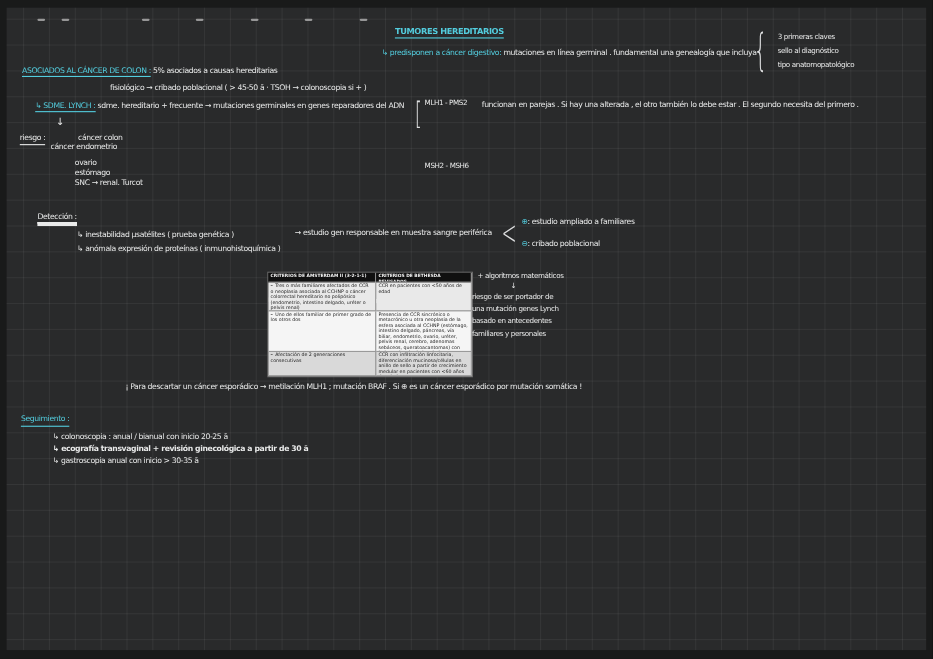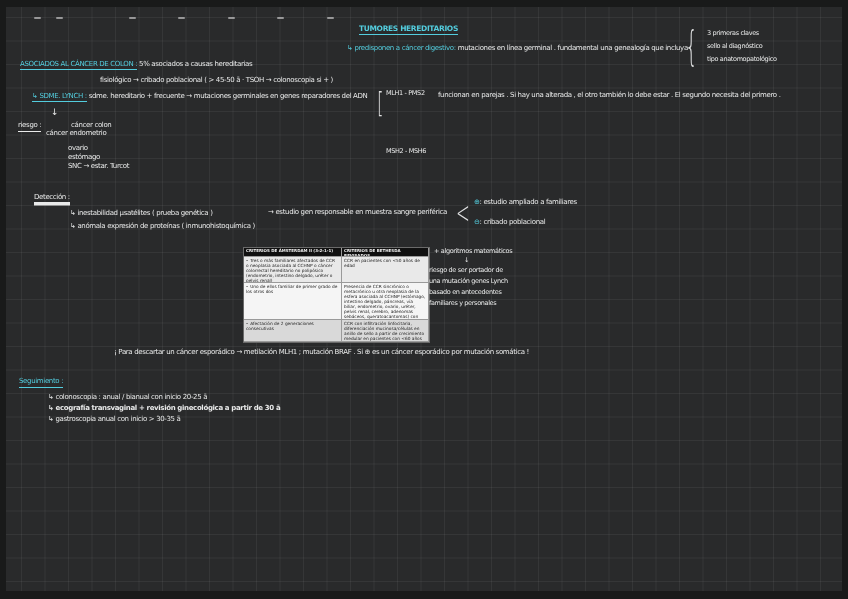--- a/index.html
+++ b/index.html
@@ -59,21 +59,21 @@
     <span class="hw sm" style="left:380px;top:83px;">MLH1 - PMS2</span>
     <span class="hw sm" style="left:380px;top:97px;margin-top:44px;">MSH2 - MSH6</span>
     <span class="hw" style="left:432px;top:85px;">funcionan en parejas . Si hay una alterada , el otro también lo debe estar . El segundo necesita del primero .</span>
     <span class="hw" style="left:45px;top:101px;font-size:9px;">↓</span>
 
     <span class="hw und" style="left:12px;top:115px;">riesgo :</span>
     <span class="hw" style="left:40px;top:115px;margin-left:25px;">cáncer colon</span>
     <span class="hw" style="left:40px;top:123px;">cáncer endometrio</span>
     <span class="hw" style="left:62px;top:138px;">ovario</span>
     <span class="hw" style="left:62px;top:147px;">estómago</span>
-    <span class="hw" style="left:62px;top:156px;">SNC → estar. Turcot</span>
+    <span class="hw" style="left:62px;top:156px;">SNC → renal. Turcot</span>
 
     <span class="hw dbl" style="left:28px;top:187px;">Detección :</span>
     <span class="hw" style="left:64px;top:203px;">↳ inestabilidad μsatélites ( prueba genética )</span>
     <span class="hw" style="left:64px;top:216px;">↳ anómala expresión de proteínas ( inmunohistoquímica )</span>
     <span class="hw" style="left:262px;top:202px;">→ estudio gen responsable en muestra sangre periférica</span>
     <span class="glyph" style="left:450px;top:188px;font-size:30px;transform:scaleX(.55);transform-origin:left top;">&lt;</span>
     <span class="hw" style="left:468px;top:192px;"><span class="cy">⊕</span><span>: estudio ampliado a familiares</span></span>
     <span class="hw" style="left:468px;top:212px;"><span class="cy">⊖</span><span>: cribado poblacional</span></span>
     <span class="hw" style="left:237px;top:227px;margin-top:36px;">↳ criterio Bethesda / criterio Amsterdam</span>
 

